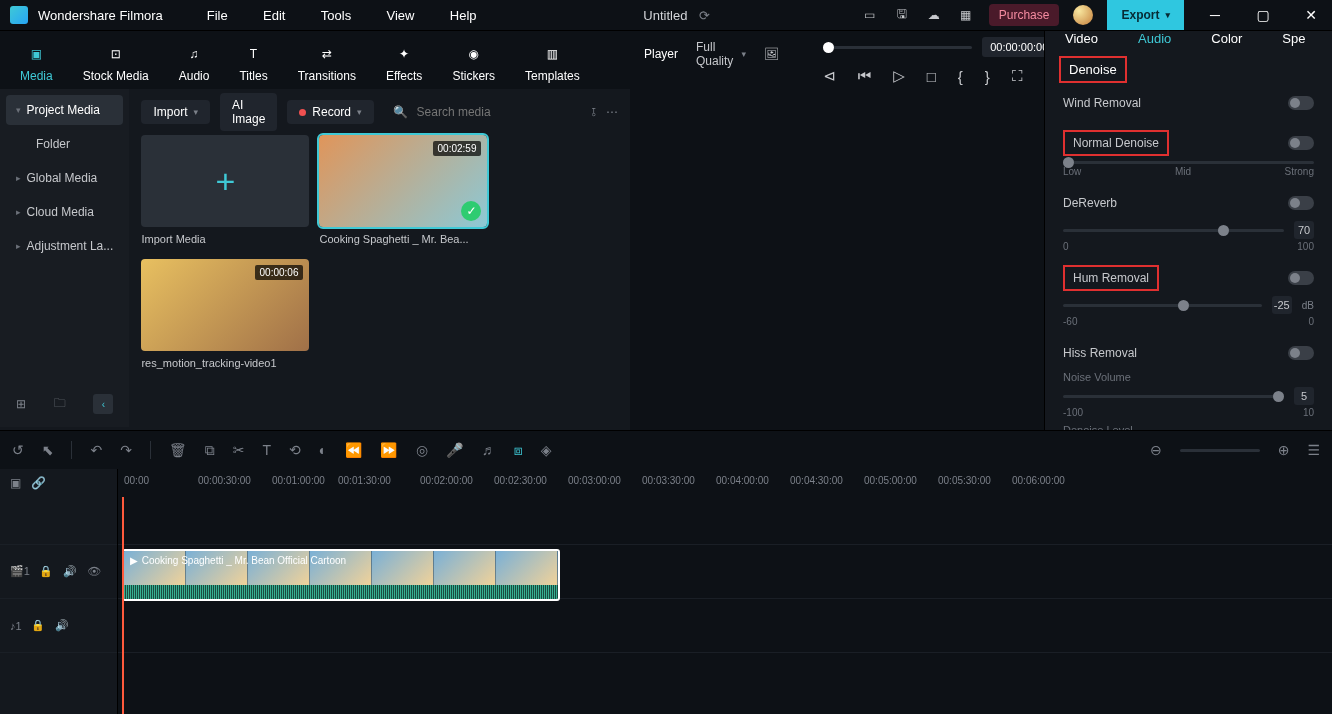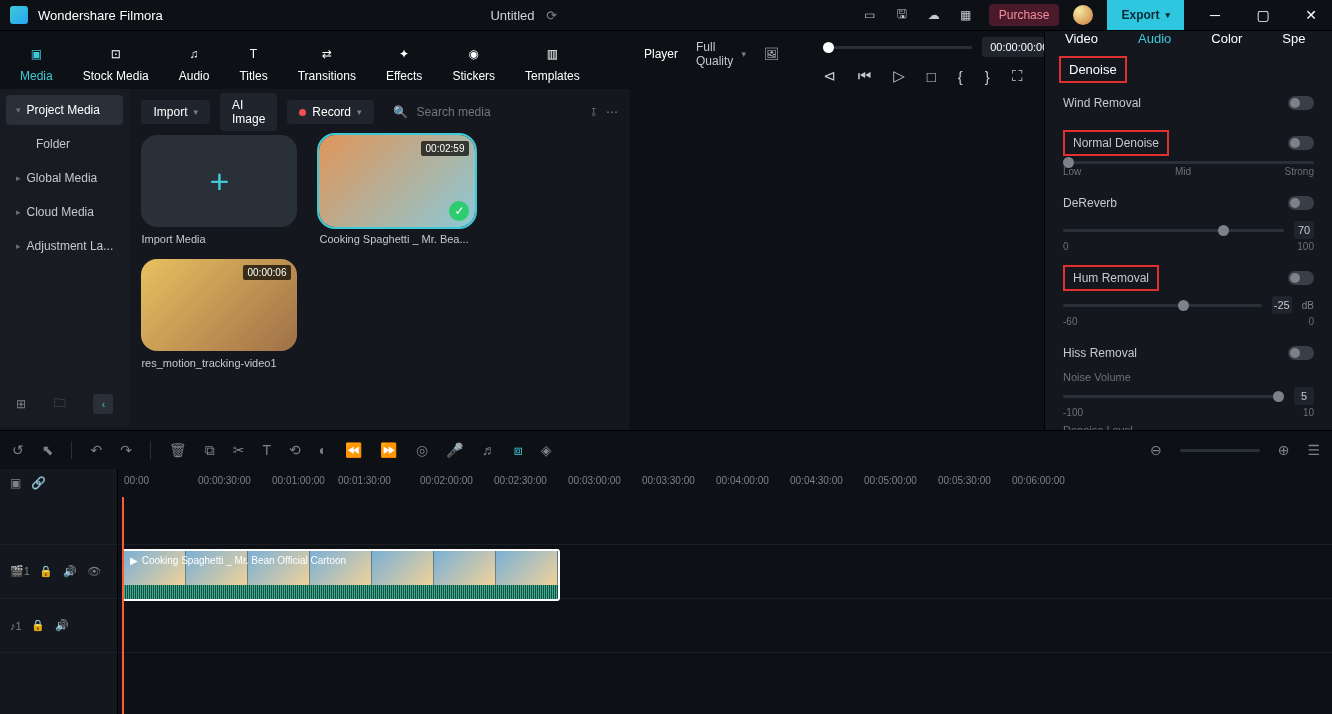--- a/index.html
+++ b/index.html
@@ -30,21 +30,21 @@
 .sidebar .caret { color:#6b7079; font-size:9px; }
 .content { flex:1; background:#14181e; display:flex; flex-direction:column; }
 .toolbar { height:46px; display:flex; align-items:center; padding:0 12px; gap:10px; }
 .pill { background:#20252d; border-radius:4px; padding:5px 12px; font-size:12px; color:#fff; display:flex; align-items:center; gap:6px; }
 .pill .dd { color:#7c818a; font-size:9px; }
 .recdot { width:7px; height:7px; background:#f05050; border-radius:50%; }
 .search { flex:1; display:flex; align-items:center; padding:0 10px; color:#7c818a; gap:8px; }
 .search input { background:transparent; border:none; color:#c6c8cc; font-size:12px; outline:none; flex:1; }
 .grid { display:flex; flex-wrap:wrap; gap:14px; padding:0 12px; }
 .thumb { width:164px; display:flex; flex-direction:column; gap:6px; }
-.thumb .box { width:156px; height:92px; background:#2a3038; border-radius:16px; position:relative; display:flex; align-items:center; justify-content:center; overflow:hidden; }
+.thumb .box { width:168px; height:92px; background:#2a3038; border-radius:4px; position:relative; display:flex; align-items:center; justify-content:center; overflow:hidden; }
 .thumb .dur { position:absolute; top:6px; right:6px; background:rgba(0,0,0,0.7); color:#fff; font-size:10px; padding:2px 5px; border-radius:2px; }
 .thumb .label { font-size:11px; color:#c6c8cc; white-space:nowrap; overflow:hidden; text-overflow:ellipsis; }
 .thumb.selected .box { outline:2px solid #3fc9d6; }
 .checkmark { position:absolute; bottom:6px; right:6px; width:20px; height:20px; background:#2ecc71; border-radius:50%; color:#fff; display:flex; align-items:center; justify-content:center; font-size:12px; }
 .plus { font-size:34px; color:#3fc9d6; font-weight:200; }
 .bottom-strip { height:34px; display:flex; align-items:center; padding:0 10px; gap:14px; color:#7c818a; justify-content:space-between; }
 .bottom-strip .collapse { width:20px; height:20px; background:#2a3038; border-radius:3px; display:flex; align-items:center; justify-content:center; color:#3fc9d6; font-size:10px; }
 
 .preview-pane { width:414px; background:#0d1116; display:flex; flex-direction:row; }
 .preview-head { height:46px; display:flex; align-items:center; padding:0 14px; gap:18px; }
@@ -103,20 +103,27 @@
 .clip .audio { height:16px; background:repeating-linear-gradient(90deg,#3fc9a6 0 1px,transparent 1px 2px); opacity:.8; }
 .clip .title { position:absolute; top:4px; left:6px; font-size:10px; color:#fff; display:flex; align-items:center; gap:4px; z-index:2; }
 .lane-bg { position:absolute; left:0; right:0; height:54px; border-bottom:1px solid #1a1f26; }
 </style>
 </head>
 <body>
 
 <div class="titlebar">
   <div class="logo"></div>
   <span class="appname">Wondershare Filmora</span>
+  <div class="menubar">
+    <span>File</span>
+    <span>Edit</span>
+    <span>Tools</span>
+    <span>View</span>
+    <span>Help</span>
+  </div>
   <div class="center">
     <span>Untitled</span>
     <span class="refresh">⟳</span>
   </div>
   <div class="right">
     <span class="iconbtn">▭</span>
     <span class="iconbtn">🖫</span>
     <span class="iconbtn">☁</span>
     <span class="iconbtn">▦</span>
     <span class="btn-purchase">Purchase</span>

